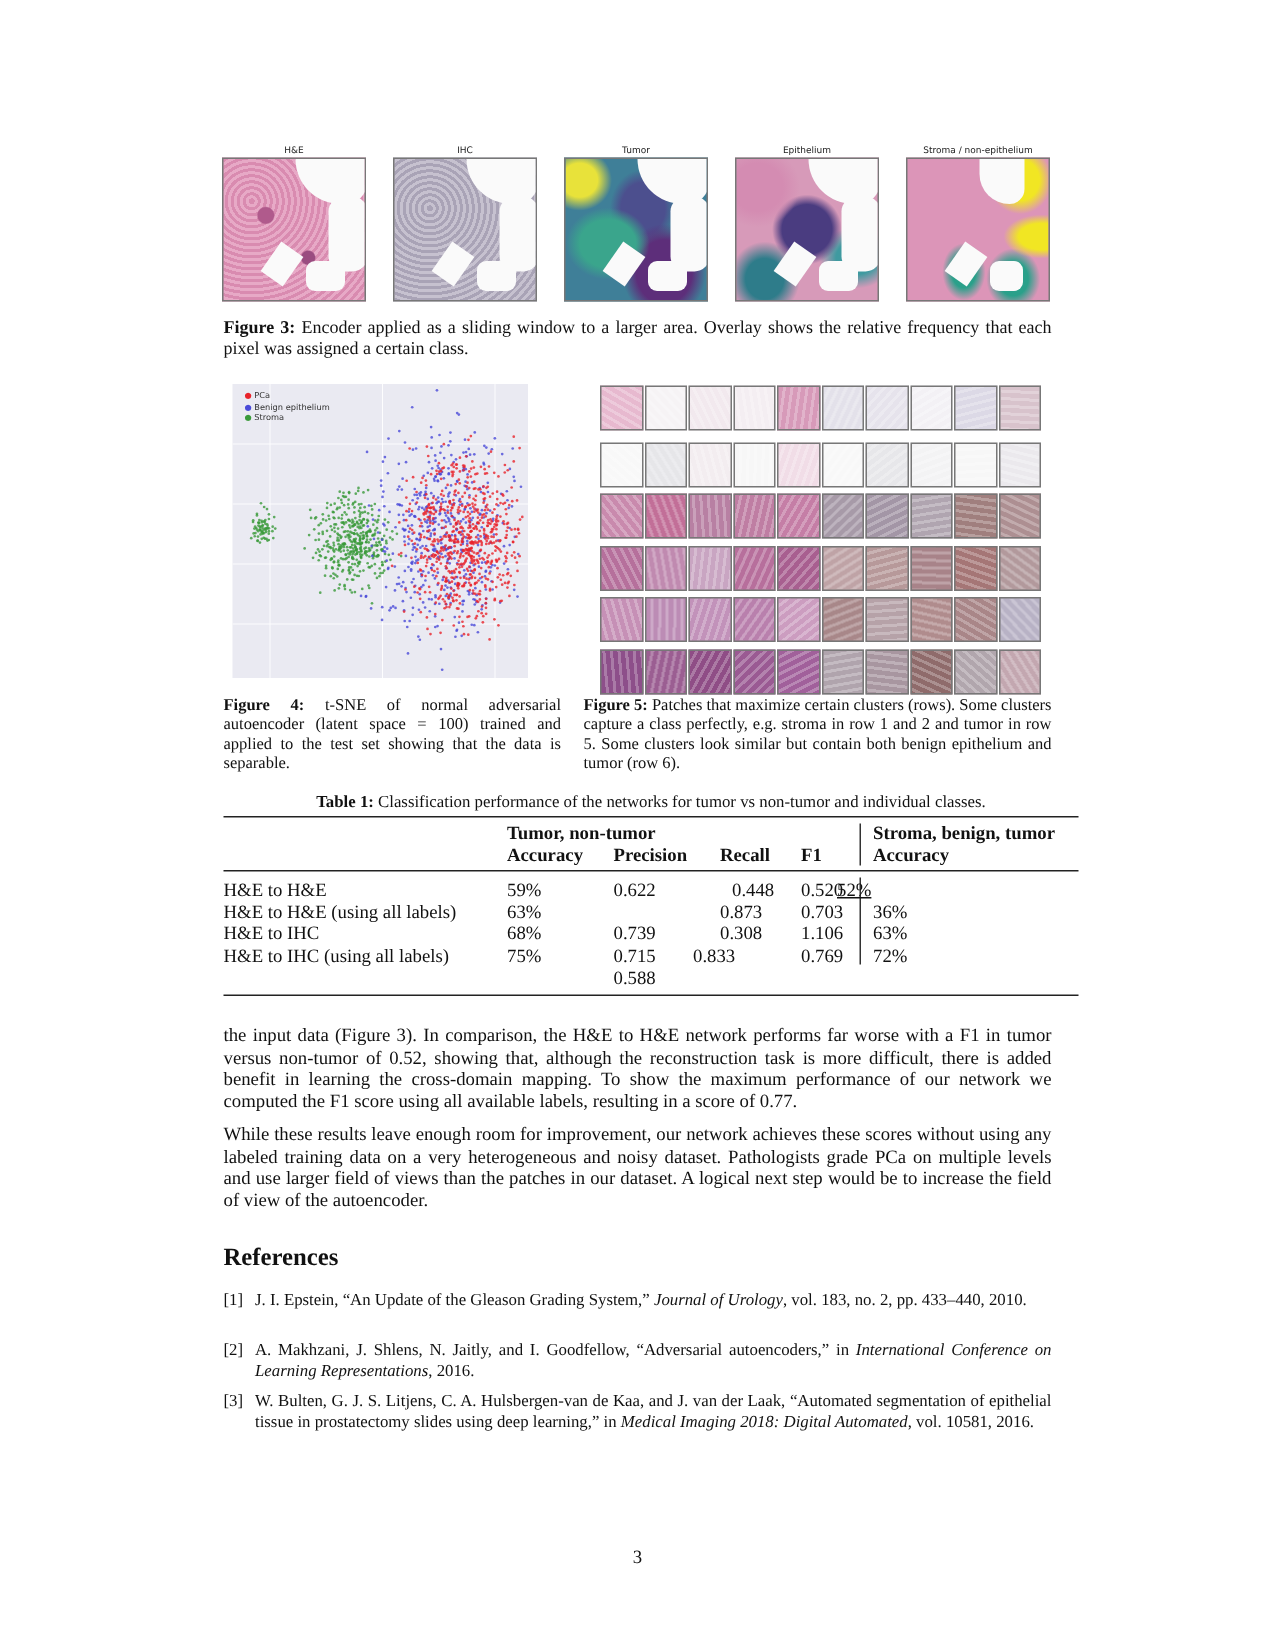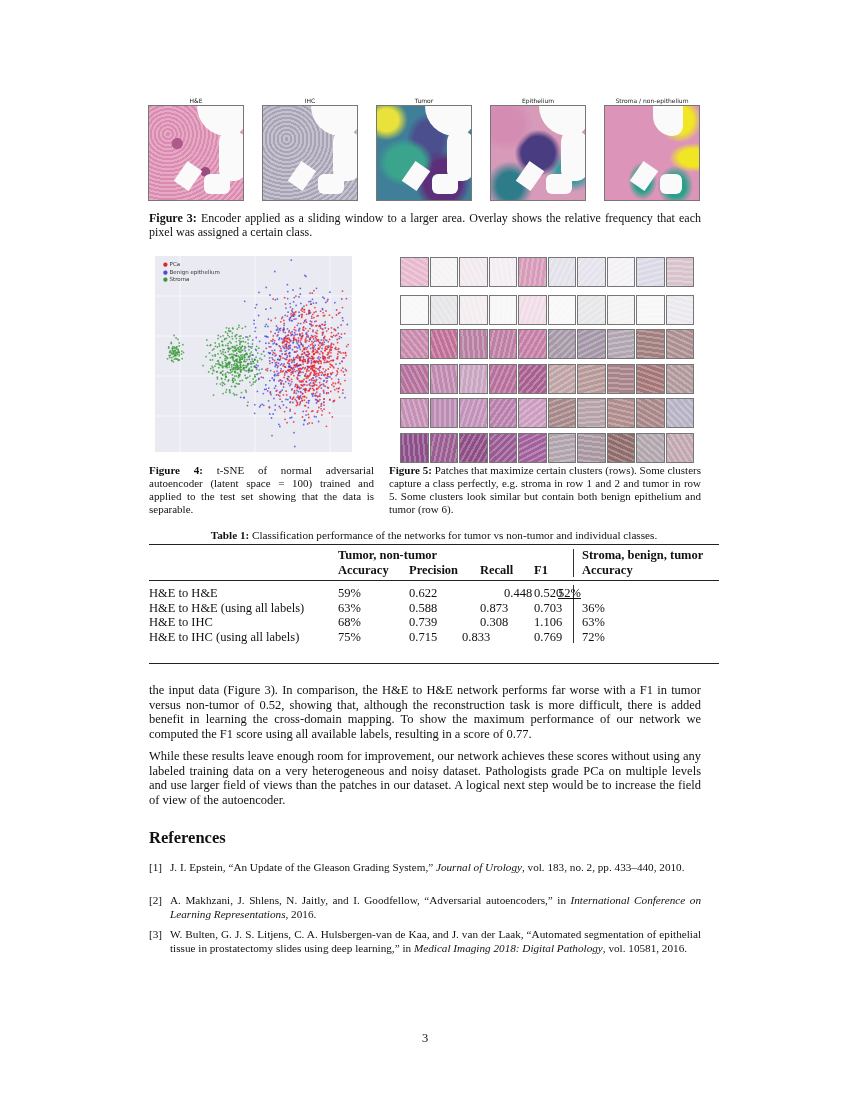--- a/index.html
+++ b/index.html
@@ -1941,28 +1941,28 @@
   <span class="abs" style="left:480px">Recall</span>
   <span class="abs" style="left:534px">F1</span>
   <span class="abs" style="left:582px">Accuracy</span>
 </div>
 
 <div id="tbody">
     <div class="abs" style="left: 0px; top: 586px; font-size: 12.5px;">
       <span class="abs" style="left: 149px; white-space: nowrap;">H&amp;E to H&amp;E</span>
       <span class="abs" style="left: 338px; white-space: nowrap;">59%</span>
       <span class="abs" style="left: 409px; white-space: nowrap;">0.622</span>
-      <span class="abs" style="left: 504px; white-space: nowrap;">0.448</span>
+      <span class="abs" style="left: 488px; white-space: nowrap;">0.448</span>
       <span class="abs" style="left: 534px; white-space: nowrap;">0.520</span>
       <span class="abs" style="left: 558px; white-space: nowrap; text-decoration: underline;">52%</span>
     </div>
     <div class="abs" style="left: 0px; top: 600.5px; font-size: 12.5px;">
       <span class="abs" style="left: 149px; white-space: nowrap;">H&amp;E to H&amp;E (using all labels)</span>
       <span class="abs" style="left: 338px; white-space: nowrap;">63%</span>
-      <span class="abs" style="left: 409px; white-space: nowrap;">0.588</span>
+      <span class="abs" style="left: 409px; white-space: nowrap; margin-top: 44px;">0.588</span>
       <span class="abs" style="left: 480px; white-space: nowrap;">0.873</span>
       <span class="abs" style="left: 534px; white-space: nowrap;">0.703</span>
       <span class="abs" style="left: 582px; white-space: nowrap;">36%</span>
     </div>
     <div class="abs" style="left: 0px; top: 615px; font-size: 12.5px;">
       <span class="abs" style="left: 149px; white-space: nowrap;">H&amp;E to IHC</span>
       <span class="abs" style="left: 338px; white-space: nowrap;">68%</span>
       <span class="abs" style="left: 409px; white-space: nowrap;">0.739</span>
       <span class="abs" style="left: 480px; white-space: nowrap;">0.308</span>
       <span class="abs" style="left: 534px; white-space: nowrap;">1.106</span>
@@ -1986,16 +1986,16 @@
 <div class="ref" style="top:861px">
   <span class="num">[1]</span>
   <span class="body"><span>J. I. Epstein, “An Update of the Gleason Grading System,” </span><i>Journal of Urology</i><span>, vol. 183, no. 2, pp. 433–440, 2010.</span></span>
 </div>
 <div class="ref" style="top:894px">
   <span class="num">[2]</span>
   <span class="body"><span>A. Makhzani, J. Shlens, N. Jaitly, and I. Goodfellow, “Adversarial autoencoders,” in </span><i>International Conference on Learning Representations</i><span>, 2016.</span></span>
 </div>
 <div class="ref" style="top:928px">
   <span class="num">[3]</span>
-  <span class="body"><span>W. Bulten, G. J. S. Litjens, C. A. Hulsbergen-van de Kaa, and J. van der Laak, “Automated segmentation of epithelial tissue in prostatectomy slides using deep learning,” in </span><i>Medical Imaging 2018: Digital Pathology</i><span>, vol. 10581, 2016.</span></span>
+  <span class="body"><span>W. Bulten, G. J. S. Litjens, C. A. Hulsbergen-van de Kaa, and J. van der Laak, “Automated segmentation of epithelial tissue in prostatectomy slides using deep learning,” in </span><i>Medical Imaging 2018: Digital Automated</i><span>, vol. 10581, 2016.</span></span>
 </div>
 
 <div class="pagenum">3</div>
 
 </body></html>

